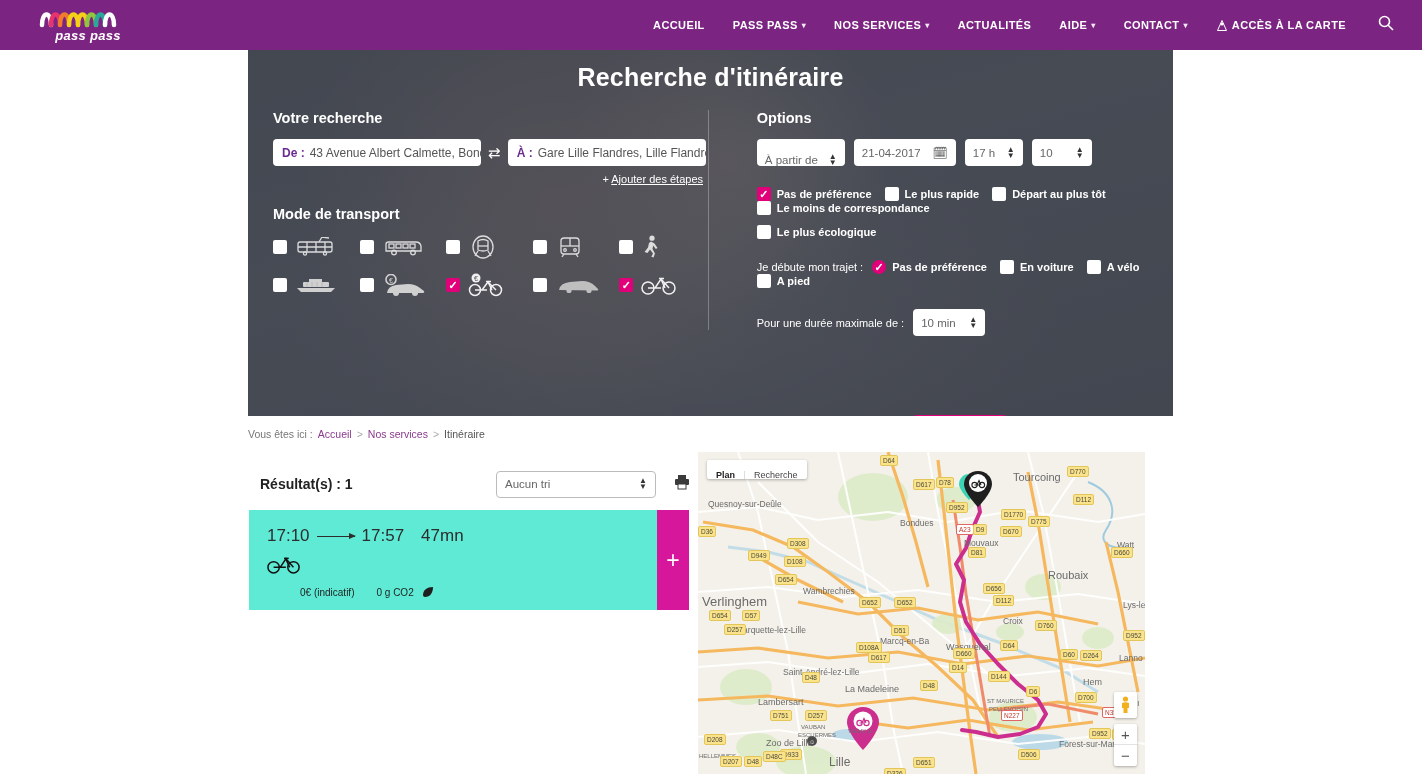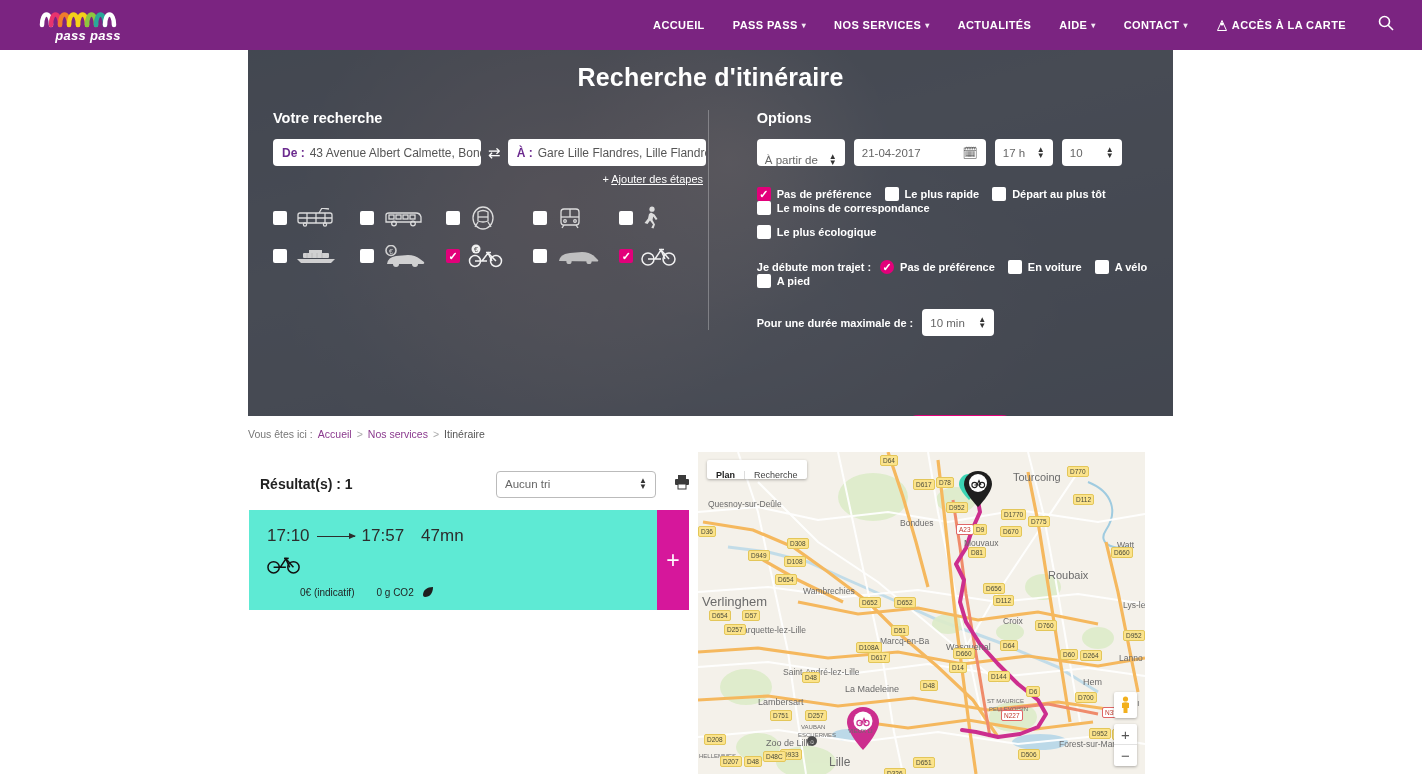--- a/index.html
+++ b/index.html
@@ -84,31 +84,31 @@
   .cb.on::after { content:"✓"; color:#fff; font-size:11px; font-weight:bold; line-height:1; }
   .mode-ic { margin-left:8px; opacity:.92; display:flex; align-items:center; }
 
   
   .selrow { display:flex; align-items:center; gap:9px; }
   .sel {
     background:#fff; border-radius:4px; height:27px; display:flex; align-items:center;
     justify-content:space-between; padding:0 8px; font-size:11.5px; color:#666;
     cursor:pointer;
   }
-  .sel.w1 { width:88px;align-items:flex-end; } .sel.w2 { width:132px; }
+  .sel.w1 { width:88px;align-items:flex-end; } .sel.w2 { width:102px; }
   .sel.w3 { width:58px; } .sel.w4 { width:60px; }
   .spin { display:flex; flex-direction:column; line-height:6px; color:#333; font-size:8px; }
   .cal { font-size:12px; color:#333; }
 
   .optline { display:flex; align-items:center; margin-top:21px; flex-wrap:wrap; }
   .optline.second { margin-top:10px; }
   .opt { display:flex; align-items:center; margin-right:13px; }
   .opt .lbl { color:#fff; font-size:11px; font-weight:bold; margin-left:6px; white-space:nowrap; }
   .cb-round { border-radius:50%; }
-  .prefix { color:#fff; font-size:11px; font-weight:bold; margin-right:9px; }
+  .prefix { color:#fff; font-size:11px; font-weight:normal; margin-right:9px; }
 
   .durline { display:flex; align-items:center; margin-top:21px; }
 
   .searchbtn {
     position:absolute; left:653px; top:365px; width:118px; height:35px;
     background:#E2007A; border-radius:18px; color:#fff; font-size:11.5px;
     font-weight:bold; letter-spacing:.7px; display:flex; align-items:center;
     justify-content:center; cursor:pointer; border:none;
   }
 
@@ -273,20 +273,21 @@
             <span>Gare Lille Flandres, Lille Flandres</span>
           </div>
         </div>
 
         <div class="addsteps">
           <span>+</span>
           <span class="u">Ajouter des étapes</span>
         </div>
 
         <div class="modes">
+          <div class="section-title">Mode de transport</div>
 
           <div class="mode-row">
             <div class="mode-item">
               <div class="cb"></div>
               <span class="mode-ic">
                 <svg width="44" height="20" viewBox="0 0 44 20">
                     <g fill="none" stroke="#e8e8e8" stroke-width="1.3">
                   <rect x="3" y="5" width="34" height="10" rx="2"></rect>
                       <line x1="3" y1="10" x2="37" y2="10"></line>
                   <line x1="12" y1="5" x2="12" y2="15"></line>

